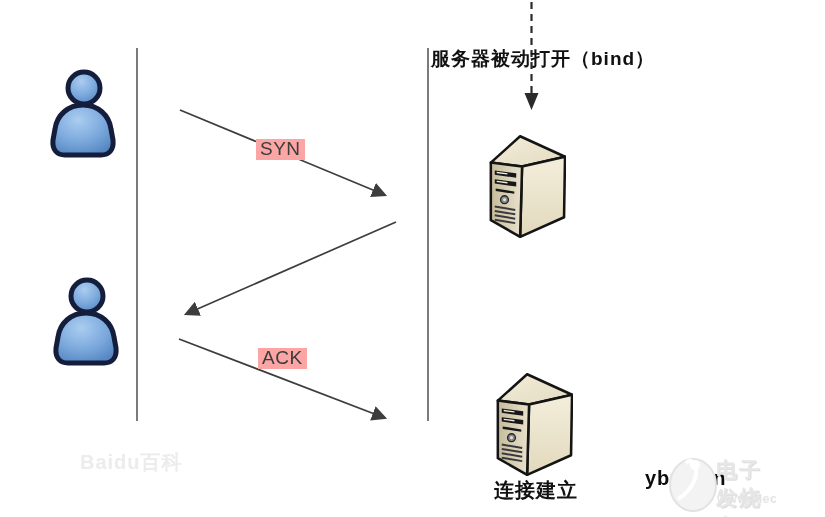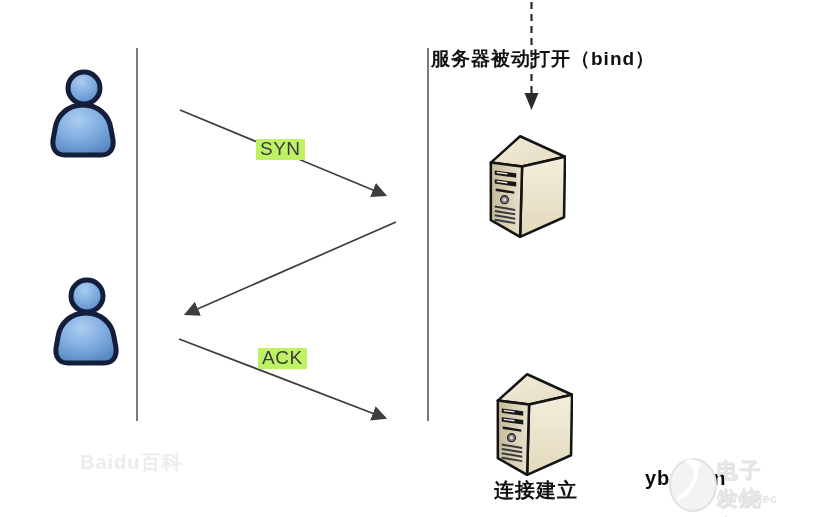--- a/index.html
+++ b/index.html
@@ -3,21 +3,21 @@
 <meta charset="utf-8">
 <style>
   html,body{margin:0;padding:0;background:#ffffff;}
   #canvas{
     position:relative;width:776px;height:517px;background:#ffffff;overflow:hidden;
     font-family:"Liberation Sans","DejaVu Sans",sans-serif;
   }
   #overlay{position:absolute;left:0;top:0;width:825px;height:517px;}
   .abs{position:absolute;}
   .msg-label{
-    position:absolute;background:#bef264;padding:0 4px;
+    position:absolute;background:#fca5a5;padding:0 4px;
     font-size:19px;color:#3b3b3b;letter-spacing:0.5px;line-height:1.1;
   }
   .cjk-note{
     position:absolute;font-weight:bold;color:#111;font-size:19px;letter-spacing:1px;
     font-family:"Liberation Sans","DejaVu Sans",sans-serif;
   }
   .wm-baidu{
     position:absolute;left:80px;top:449px;font-size:20px;font-weight:bold;
     color:#ececec;letter-spacing:1px;
   }

